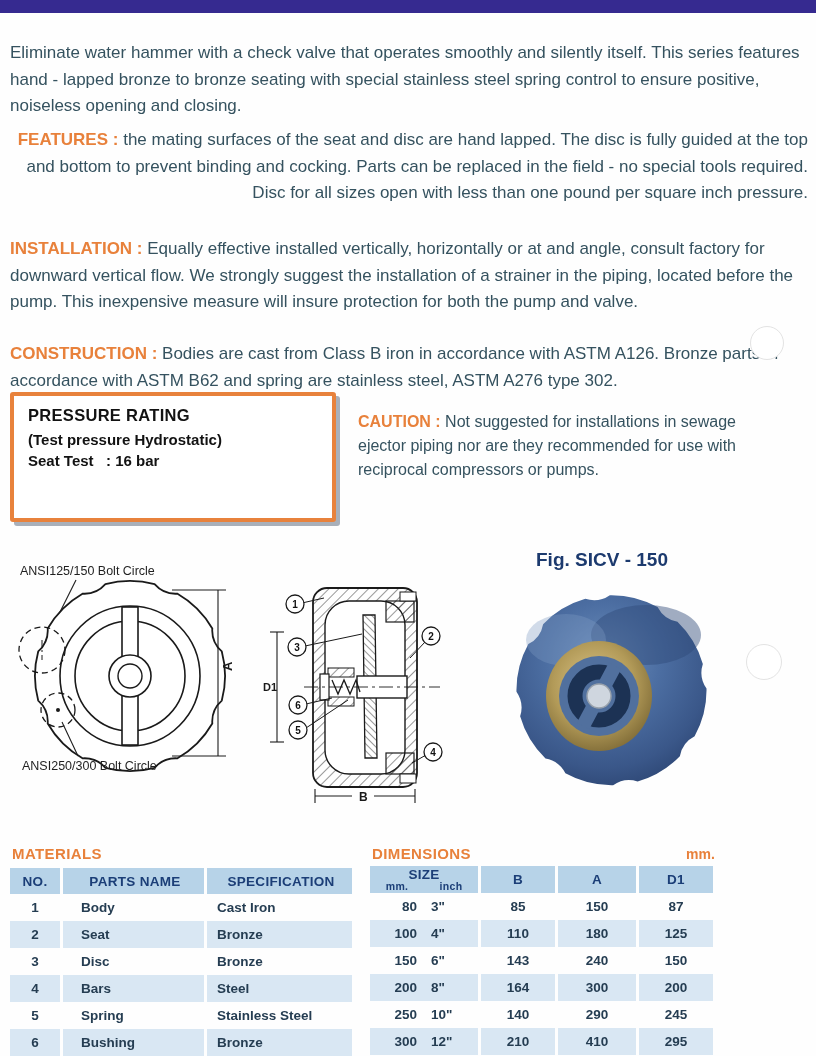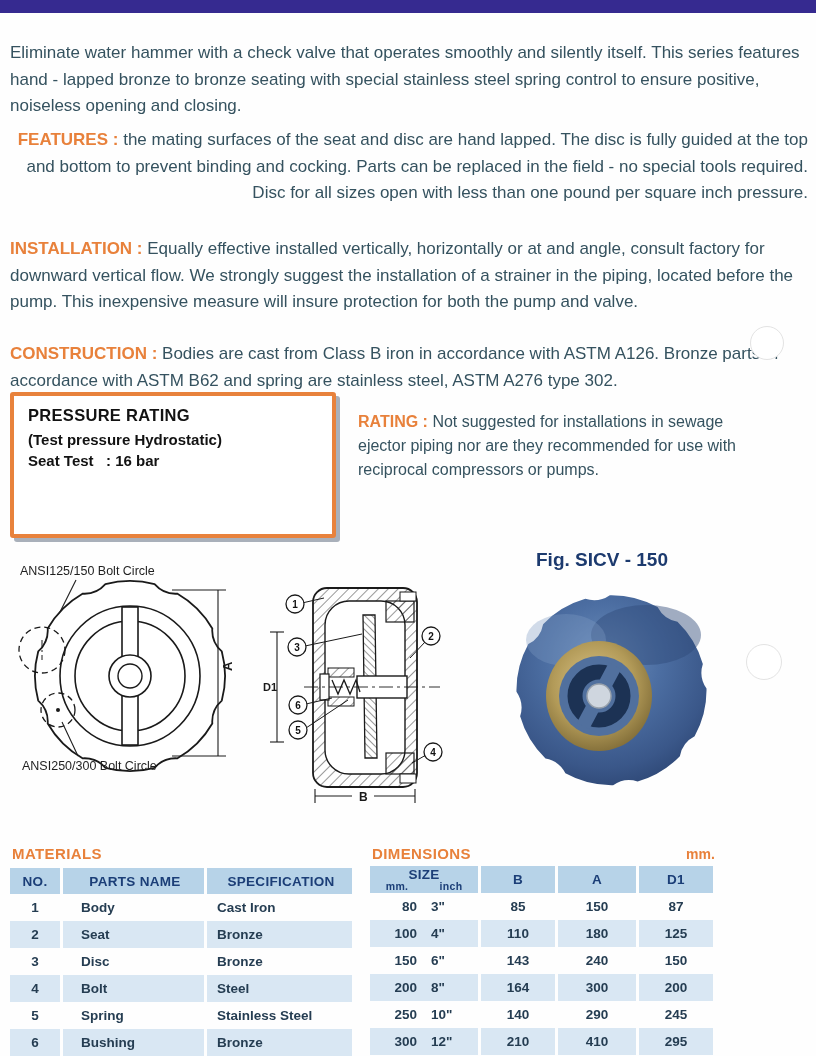--- a/index.html
+++ b/index.html
@@ -9,21 +9,21 @@
     font-family:"Liberation Sans","DejaVu Sans",sans-serif;
     color:#35525f;
   }
   .topbar{position:absolute;left:0;top:0;width:816px;height:13px;background:#362a90;}
   .para{position:absolute;left:10px;width:798px;font-size:17px;line-height:26.5px;color:#35525f;}
   .intro{top:23px;}
   .sec-label{font-weight:bold;color:#e8813b;}
   .pressure-box{
     position:absolute;left:10px;top:392px;width:292px;height:106px;
     border:4px solid #e8823c;border-radius:3px;background:#fff;
-    box-shadow:4px 4px 0 0 #a9b0ba;padding:8px 12px 24px 14px;
+    box-shadow:4px 4px 0 0 #a9b0ba;padding:8px 12px 8px 14px;
   }
   .pr-title{font-size:16.5px;font-weight:bold;color:#121212;margin:2px 0 4px 0;letter-spacing:.3px;}
   .pr-line{font-size:15px;font-weight:bold;color:#121212;line-height:21px;white-space:pre-wrap;}
   .caution{position:absolute;left:358px;top:394px;width:400px;font-size:16px;line-height:24px;color:#35525f;}
   .fig-title{position:absolute;left:536px;top:549px;font-size:19px;font-weight:bold;color:#1c3a6e;}
   svg text{font-family:"Liberation Sans","DejaVu Sans",sans-serif;}
   .punch{position:absolute;border-radius:50%;border:1px solid #e3e3e3;background:#fff;}
   
   .tbl-title{position:absolute;font-size:15px;font-weight:bold;color:#e8813b;letter-spacing:.4px;}
   .unit{position:absolute;font-size:14px;font-weight:bold;color:#e8813b;}
@@ -77,21 +77,21 @@
     <span>Bodies are cast from Class B iron in accordance with ASTM A126. Bronze parts in accordance with ASTM B62 and spring are stainless steel, ASTM A276 type 302.</span>
   </p>
 
   <div class="pressure-box">
     <div class="pr-title">PRESSURE RATING</div>
     <div class="pr-line">(Test pressure Hydrostatic)</div>
     <div class="pr-line">Seat Test   : 16 bar</div>
   </div>
 
   <p class="caution">
-    <span class="sec-label">RATING :</span>
+    <span class="sec-label">CAUTION :</span>
     <span>Not suggested for installations in sewage ejector piping nor are they recommended for use with reciprocal compressors or pumps.</span>
   </p>
 
   <svg width="0" height="0" style="position:absolute" aria-hidden="true">
     <defs>
       <path id="lobe8" d="M201.8 85.4 A95 95 0 0 1 201.8 134.6 A28 28 0 0 0 192.3 157.5 A95 95 0 0 1 157.5 192.3 A28 28 0 0 0 134.6 201.8 A95 95 0 0 1 85.4 201.8 A28 28 0 0 0 62.5 192.3 A95 95 0 0 1 27.7 157.5 A28 28 0 0 0 18.2 134.6 A95 95 0 0 1 18.2 85.4 A28 28 0 0 0 27.7 62.5 A95 95 0 0 1 62.5 27.7 A28 28 0 0 0 85.4 18.2 A95 95 0 0 1 134.6 18.2 A28 28 0 0 0 157.5 27.7 A95 95 0 0 1 192.3 62.5 A28 28 0 0 0 201.8 85.4 Z"></path>
     </defs>
   </svg>
 
   <svg style="position:absolute;left:12px;top:558px;" width="240" height="245" viewBox="0 0 240 245">
@@ -222,21 +222,21 @@
         <td class="c-part">Seat</td>
         <td class="c-spec">Bronze</td>
       </tr>
       <tr>
         <td class="c-no">3</td>
         <td class="c-part">Disc</td>
         <td class="c-spec">Bronze</td>
       </tr>
       <tr class="alt">
         <td class="c-no">4</td>
-        <td class="c-part">Bolt</td>
+        <td class="c-part">Bars</td>
         <td class="c-spec">Steel</td>
       </tr>
       <tr>
         <td class="c-no">5</td>
         <td class="c-part">Spring</td>
         <td class="c-spec">Stainless Steel</td>
       </tr>
       <tr class="alt">
         <td class="c-no">6</td>
         <td class="c-part">Bushing</td>

